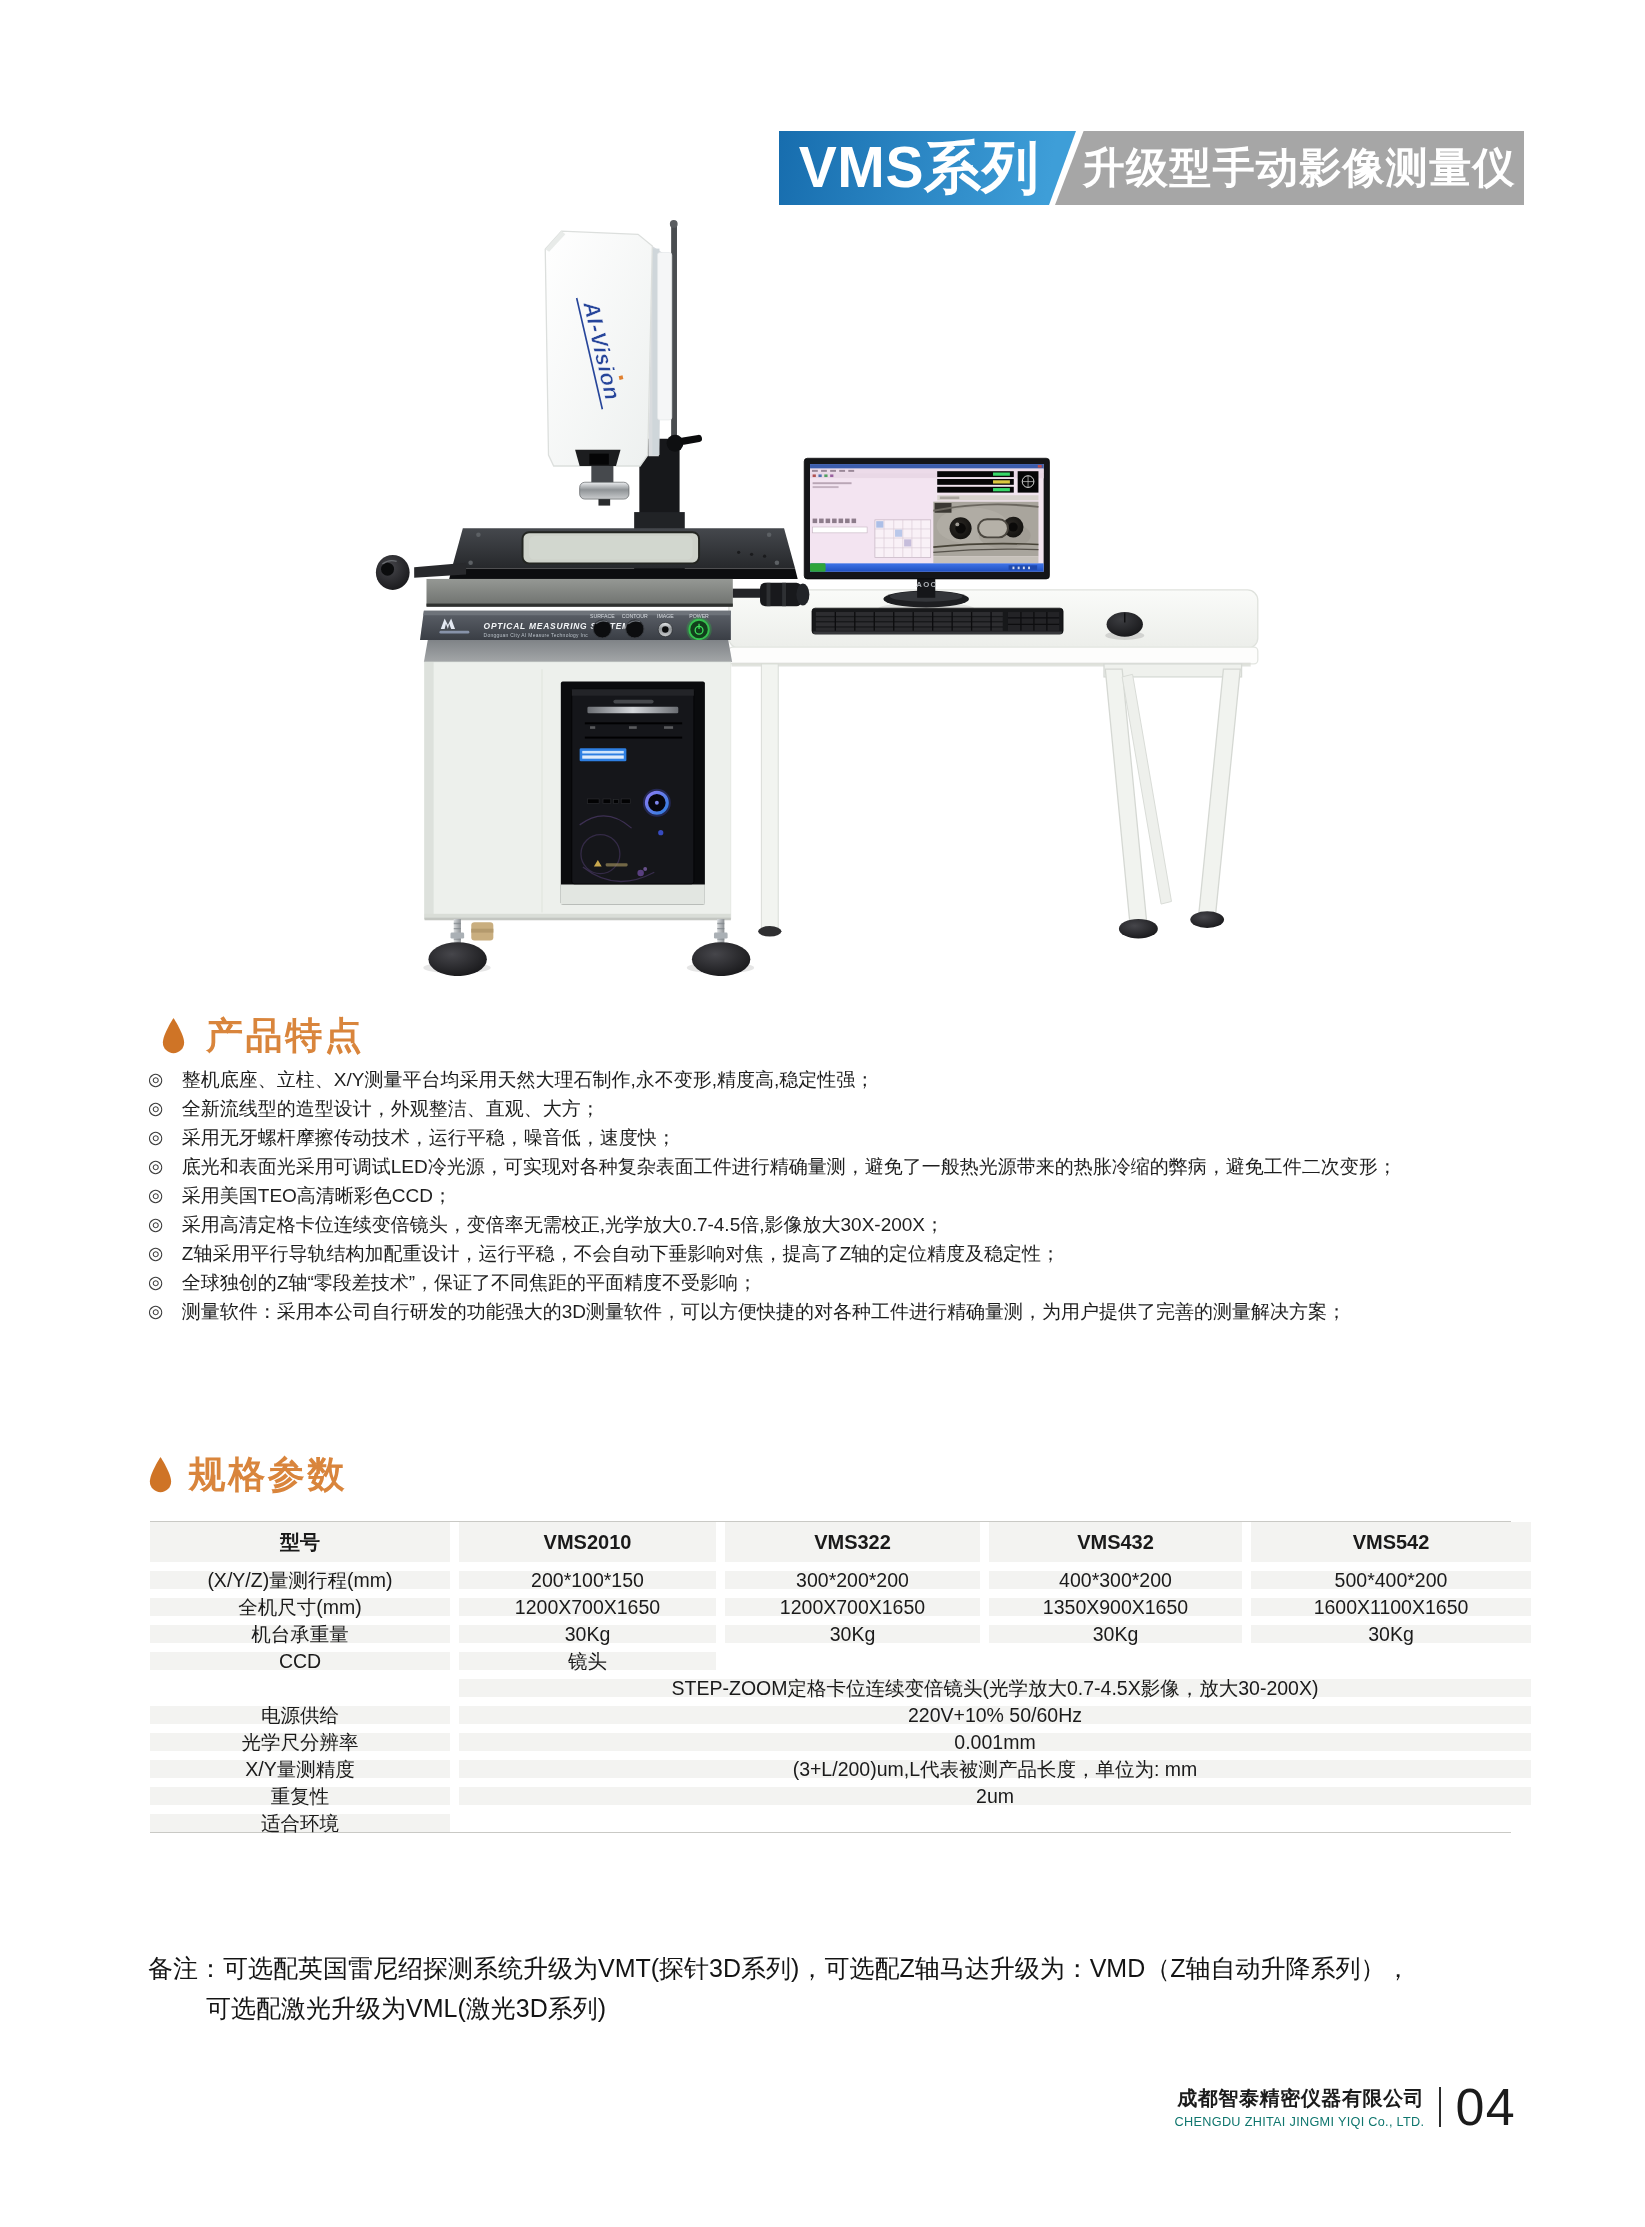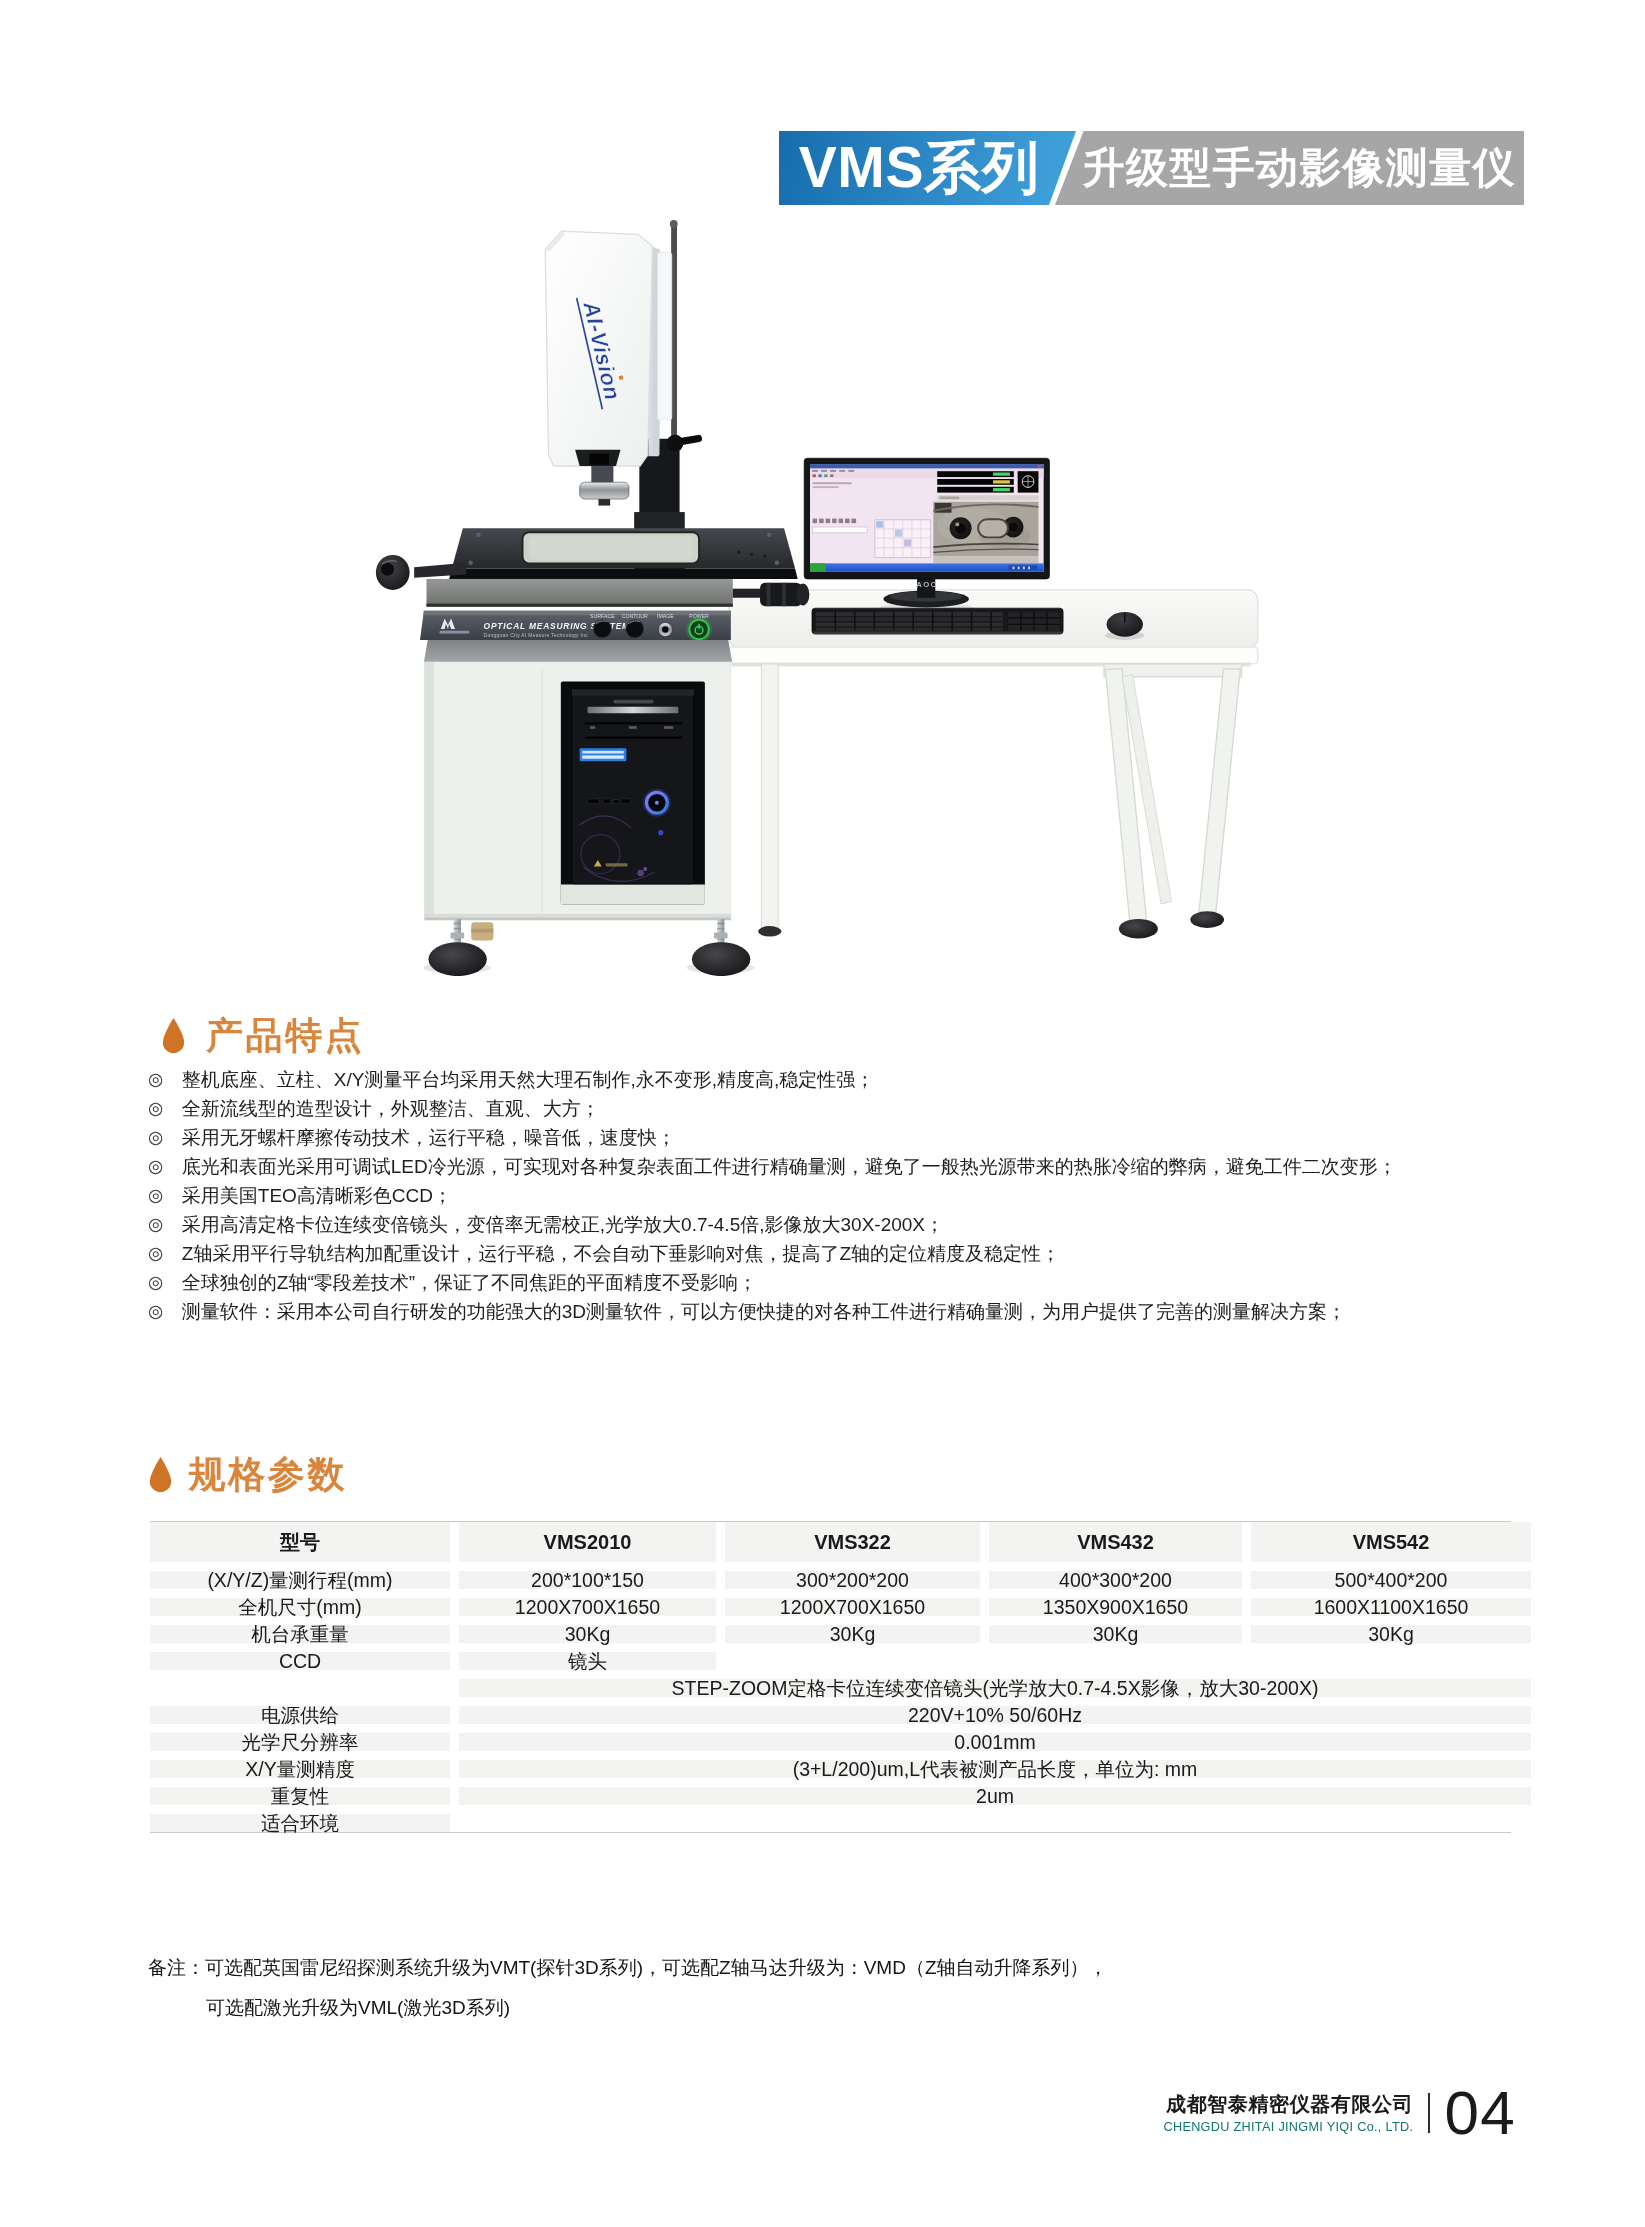--- a/index.html
+++ b/index.html
@@ -29,29 +29,29 @@
   .tbl{position:absolute;left:150px;top:1521px;width:1361px;
     display:grid;grid-template-columns:300px 257px 255px 253px 280px;
     column-gap:3.9px;row-gap:3.9px;
     border-top:1.9px solid #c9c9c5;border-bottom:1.9px solid #c9c9c5;
     padding:0;background:#ffffff;gap:9px;}
   .cell{background:#f3f3f1;display:flex;align-items:center;justify-content:center;
     height:18px;font-size:19.5px;color:#1a1a1a;text-align:center;}
   .cell.hd{height:40px;font-weight:bold;font-size:20px;}
   .cell.merge{grid-column:2/6;}
   
-  .note{position:absolute;left:148px;top:1948px;font-size:19px;line-height:40px;color:#141414;}
+  .note{position:absolute;left:148px;top:1948px;font-size:25px;line-height:40px;color:#141414;}
   .note .l2{margin-left:58px;}
   
   .footer{position:absolute;right:129px;top:2077px;display:flex;align-items:center;gap:14.3px;}
   .f-co{text-align:right;}
   .f-cn{font-size:20px;font-weight:bold;color:#1b1b1b;letter-spacing:0.6px;}
   .f-en{font-size:12.7px;color:#0f766e;letter-spacing:0.3px;margin-top:2.6px;}
   .f-bar{width:2.6px;height:40px;background:#2b2b2b;}
-  .f-num{font-size:62px;color:#1b1b1b;letter-spacing:1.3px;}
+  .f-num{font-size:52px;color:#1b1b1b;letter-spacing:1.3px;}
 </style>
 </head>
 <body>
 
 <div class="banner-blue">
   <span>VMS系列</span>
 </div>
 <div class="banner-gray">
   <span>升级型手动影像测量仪</span>
 </div>

